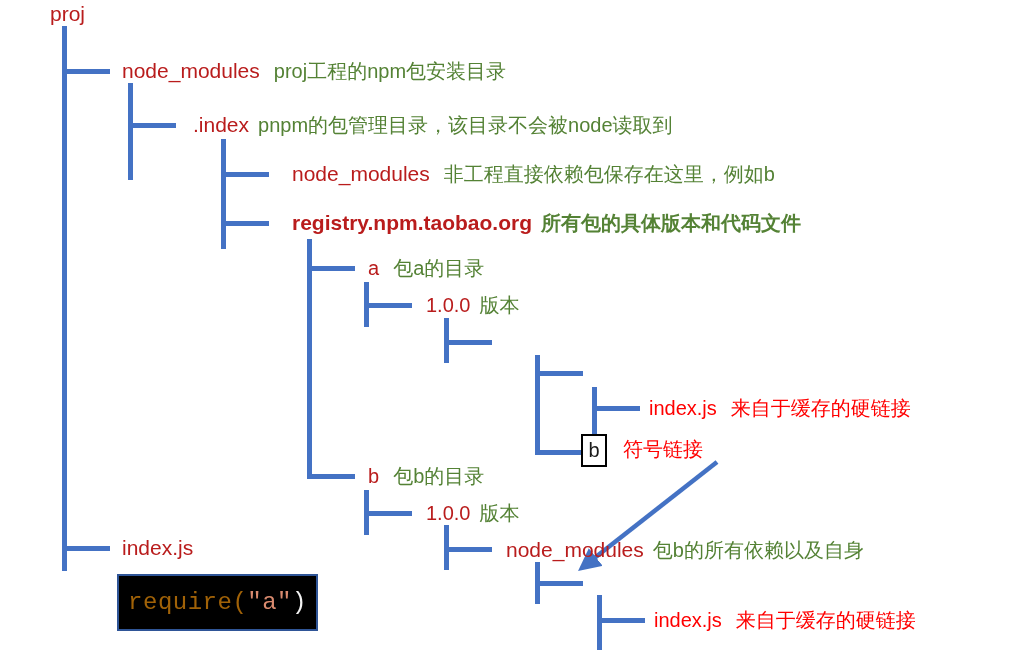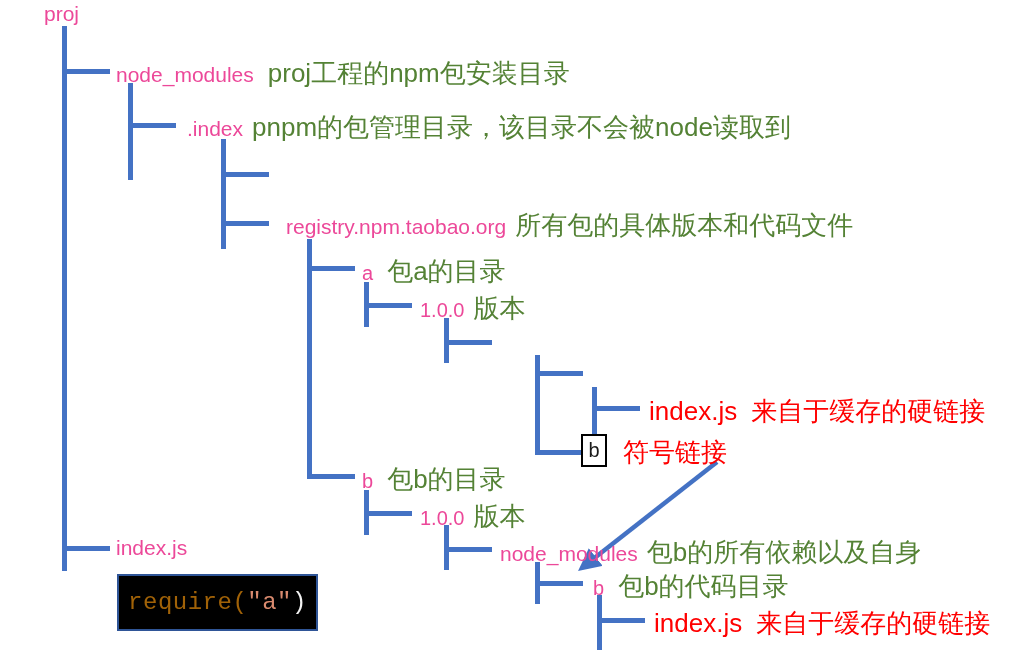--- a/index.html
+++ b/index.html
@@ -26,28 +26,29 @@
     background: #4472C4;
     height: 5px;
   }
   
   .node {
     position: absolute;
     white-space: nowrap;
     line-height: 1;
   }
   .name {
-    color: #ec4899;
+    color: #b91c1c;
     font-size: 21px;
+    margin-left: 6px;
   }
   .name.small {
     font-size: 20px;
   }
   .note {
-    font-size: 26px;
+    font-size: 20px;
     color: #548235;
   }
   .note.red {
     color: #FF0000;
   }
   .gap { display: inline-block; width: 14px; }
   .gap-s { display: inline-block; width: 9px; }
 
   
   .boxnode {
@@ -148,22 +149,25 @@
   </div>
 
   <div class="node" style="left:116px; top:60px;">
     <span class="name">node_modules</span><span class="gap"></span><span class="note">proj工程的npm包安装目录</span>
   </div>
 
   <div class="node" style="left:187px; top:114px;">
     <span class="name">.index</span><span class="gap-s"></span><span class="note">pnpm的包管理目录，该目录不会被node读取到</span>
   </div>
 
-
-  <div class="node" style="left:286px; top:212px;">
+  <div class="node" style="left:286px; top:163px;">
+    <span class="name">node_modules</span><span class="gap"></span><span class="note">非工程直接依赖包保存在这里，例如b</span>
+  </div>
+
+  <div class="node" style="left:286px; top:212px;font-weight:bold;">
     <span class="name">registry.npm.taobao.org</span><span class="gap-s"></span><span class="note">所有包的具体版本和代码文件</span>
   </div>
 
   <div class="node" style="left:362px; top:258px;">
     <span class="name small">a</span><span class="gap"></span><span class="note">包a的目录</span>
   </div>
 
   <div class="node" style="left:420px; top:295px;">
     <span class="name small">1.0.0</span><span class="gap-s"></span><span class="note">版本</span>
   </div>
@@ -186,23 +190,20 @@
   </div>
 
   <div class="node" style="left:420px; top:503px;">
     <span class="name small">1.0.0</span><span class="gap-s"></span><span class="note">版本</span>
   </div>
 
   <div class="node" style="left:500px; top:539px;">
     <span class="name">node_modules</span><span class="gap-s"></span><span class="note">包b的所有依赖以及自身</span>
   </div>
 
-  <div class="node" style="left:593px; top:573px;">
-    <span class="name small">b</span><span class="gap"></span><span class="note">包b的代码目录</span>
-  </div>
 
   <div class="node" style="left:654px; top:610px;">
     <span class="note red">index.js</span><span class="gap"></span><span class="note red">来自于缓存的硬链接</span>
   </div>
 
   <div class="node" style="left:116px; top:537px;">
     <span class="name">index.js</span>
   </div>
 
   <div class="codebox" style="left:117px; top:574px; width:201px; height:57px;">

